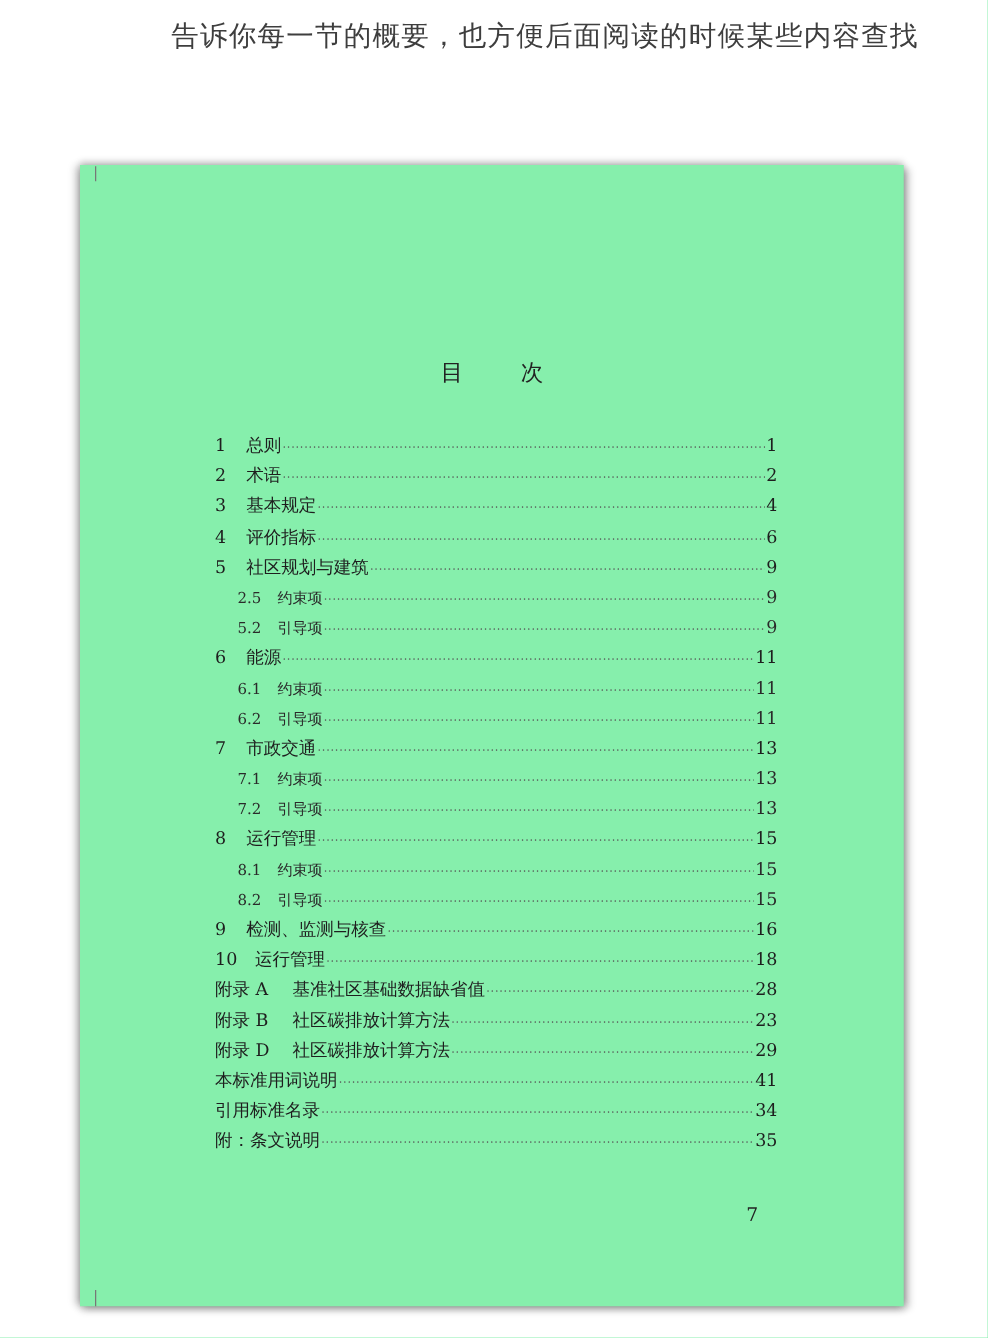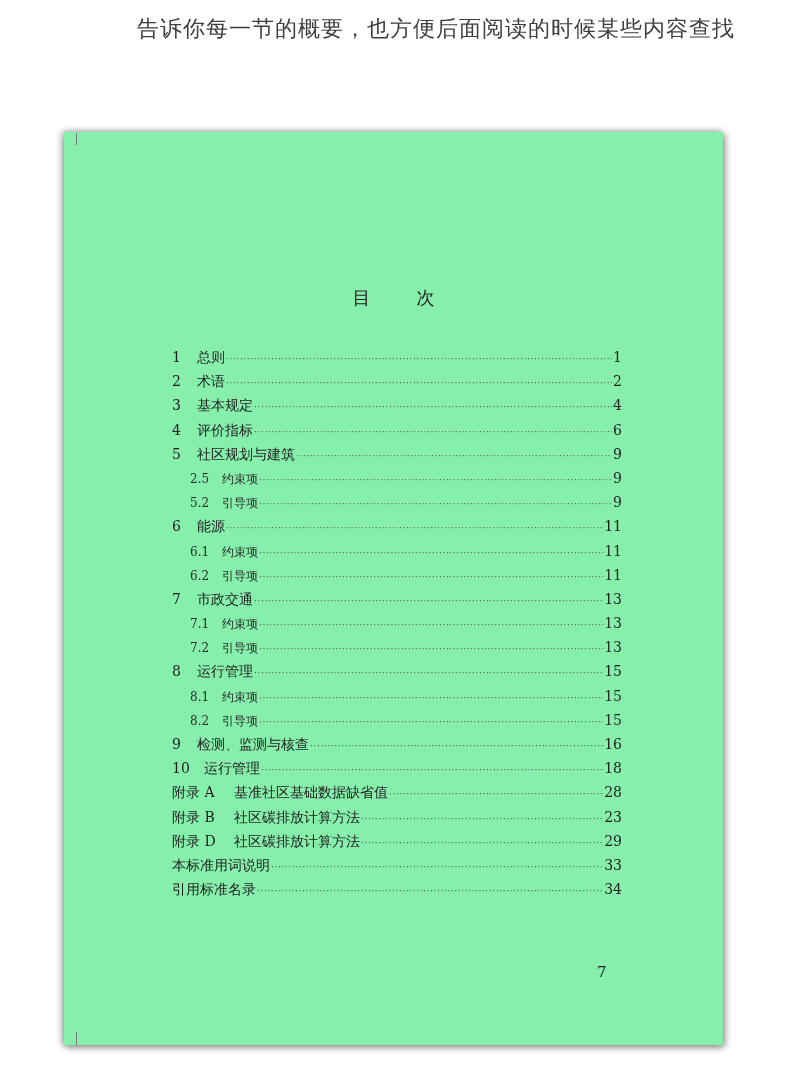--- a/index.html
+++ b/index.html
@@ -182,23 +182,28 @@
       </div>
       <div class="row appx">
         <span class="num">附录 D</span>
         <span class="ttl">社区碳排放计算方法</span>
         <span class="dots"></span>
         <span class="pg">29</span>
       </div>
       <div class="row plain">
         <span class="ttl">本标准用词说明</span>
         <span class="dots"></span>
-        <span class="pg">33</span>
+        <span class="pg">41</span>
       </div>
       <div class="row plain">
         <span class="ttl">引用标准名录</span>
         <span class="dots"></span>
         <span class="pg">34</span>
       </div>
+      <div class="row plain">
+        <span class="ttl">附：条文说明</span>
+        <span class="dots"></span>
+        <span class="pg">35</span>
+      </div>
     </div>
 
   <div class="pagenum">7</div>
 </div>
 
 </body></html>

